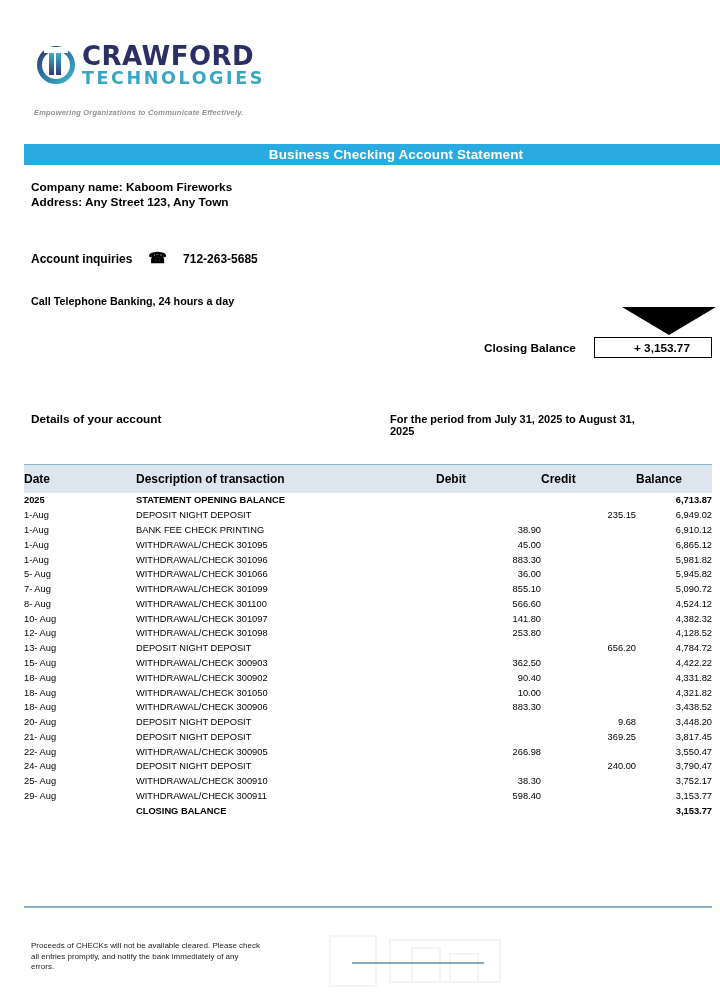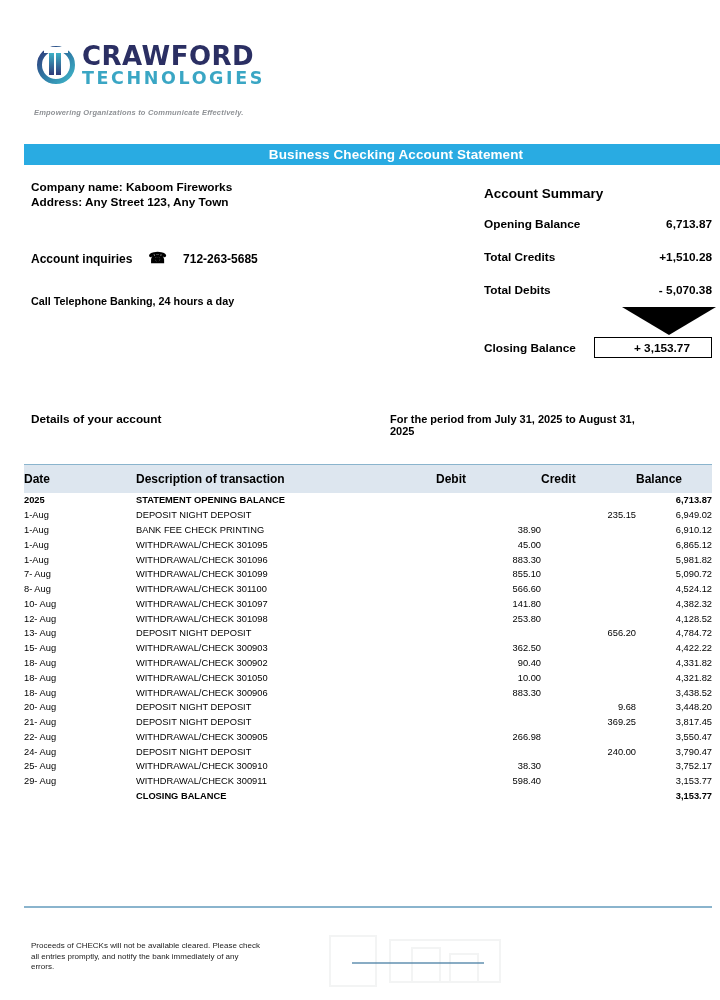--- a/index.html
+++ b/index.html
@@ -316,36 +316,20 @@
   </div>
 
   <div class="inquiries">
     <span>Account inquiries</span>
     <span class="phone-icon">☎</span>
     <span>712-263-5685</span>
   </div>
 
   <div class="telebank">Call Telephone Banking, 24 hours a day</div>
 
-  <div class="summary">
-    <div class="summary-title">Account Summary</div>
-
-    <div class="summary-row">
-      <span class="lbl">Opening Balance</span>
-      <span class="val">6,713.87</span>
-    </div>
-    <div class="summary-row">
-      <span class="lbl">Total Credits</span>
-      <span class="val">+1,510.28</span>
-    </div>
-    <div class="summary-row">
-      <span class="lbl">Total Debits</span>
-      <span class="val">- 5,070.38</span>
-    </div>
-  </div>
 
   <div class="arrow-wrap"></div>
 
   <div class="closing-row">
     <span class="closing-label">Closing Balance</span>
     <span class="closing-box">+ 3,153.77</span>
   </div>
 
   <div class="details-label">Details of your account</div>
   <div class="period">For the period from July 31, 2025 to August 31, 2025</div>
@@ -391,20 +375,27 @@
             <td class="c-bal">6,865.12</td>
           </tr>
           <tr>
             <td class="c-date">1-Aug</td>
             <td class="c-desc">WITHDRAWAL/CHECK 301096</td>
             <td class="c-debit">883.30</td>
             <td class="c-credit"></td>
             <td class="c-bal">5,981.82</td>
           </tr>
           <tr>
+            <td class="c-date">5- Aug</td>
+            <td class="c-desc">WITHDRAWAL/CHECK 301066</td>
+            <td class="c-debit">36.00</td>
+            <td class="c-credit"></td>
+            <td class="c-bal">5,945.82</td>
+          </tr>
+          <tr>
             <td class="c-date">7- Aug</td>
             <td class="c-desc">WITHDRAWAL/CHECK 301099</td>
             <td class="c-debit">855.10</td>
             <td class="c-credit"></td>
             <td class="c-bal">5,090.72</td>
           </tr>
           <tr>
             <td class="c-date">8- Aug</td>
             <td class="c-desc">WITHDRAWAL/CHECK 301100</td>
             <td class="c-debit">566.60</td>

